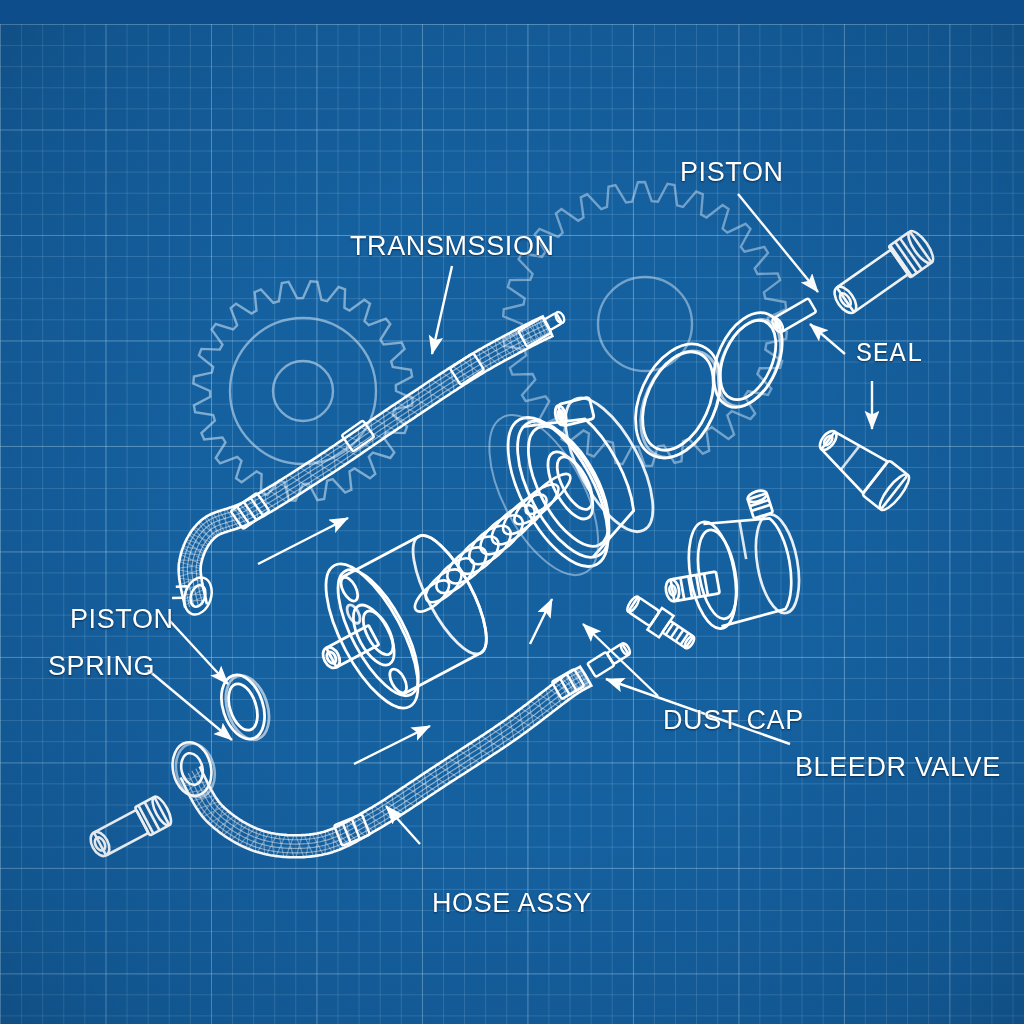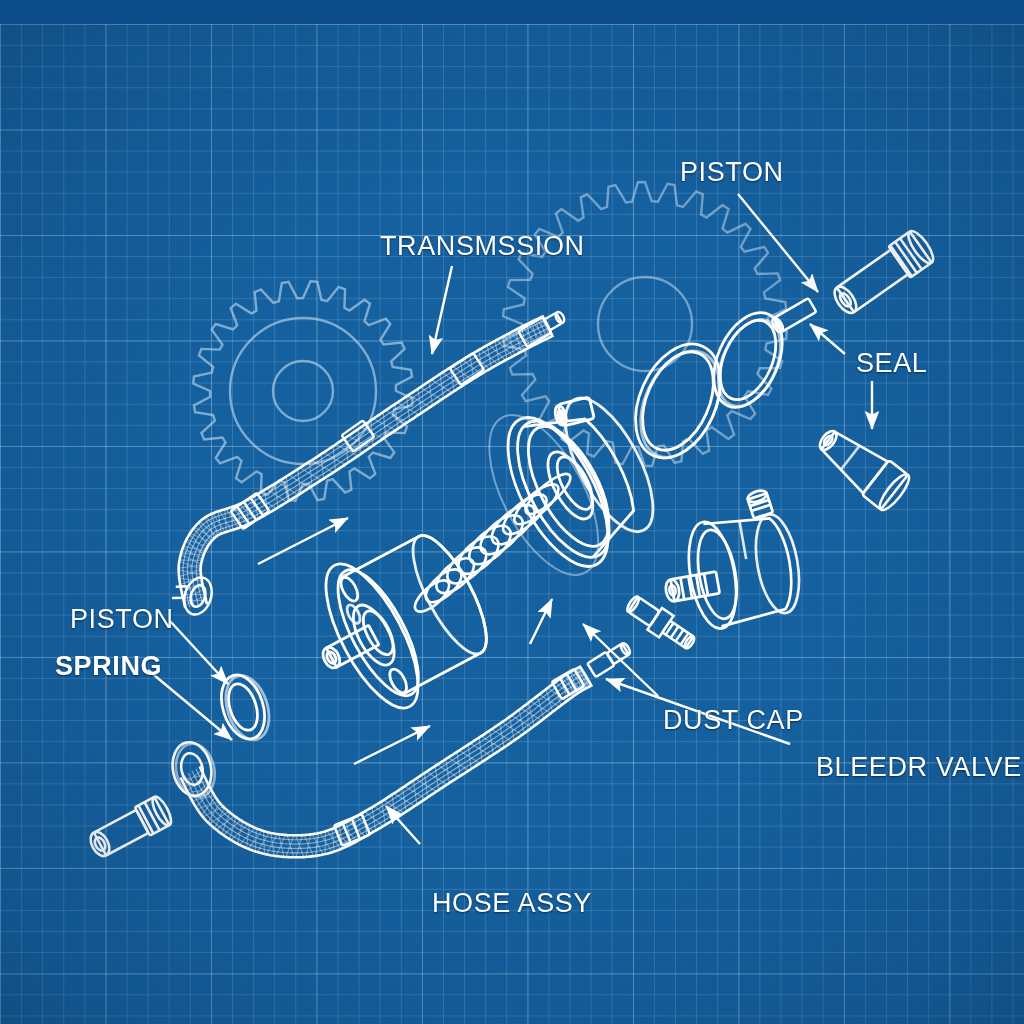--- a/index.html
+++ b/index.html
@@ -301,22 +301,22 @@
         <line x1="258" y1="540" x2="348" y2="494" marker-end="url(#arrowhead)"></line>
         <line x1="354" y1="740" x2="430" y2="702" marker-end="url(#arrowhead)"></line>
         <line x1="530" y1="620" x2="552" y2="575" marker-end="url(#arrowhead)"></line>
       </g>
   </svg>
 
   <div id="vignette"></div>
 
   <div id="labels">
       <div class="lbl" style="left: 680px; top: 133px;">PISTON</div>
-      <div class="lbl" style="left: 380px; top: 207px;">TRANSMSSION</div>
-      <div class="lbl" style="left: 856px; top: 324px;">SEAL</div>
+      <div class="lbl" style="left: 350px; top: 207px;">TRANSMSSION</div>
+      <div class="lbl" style="left: 856px; top: 315px; font-family: Liberation Mono, monospace;">SEAL</div>
       <div class="lbl" style="left: 70px; top: 580px;">PISTON</div>
-      <div class="lbl" style="left: 55px; top: 627px; font-weight: bold;">SPRING</div>
+      <div class="lbl" style="left: 48px; top: 627px;">SPRING</div>
       <div class="lbl" style="left: 663px; top: 681px; text-align: center;">DUST CAP</div>
-      <div class="lbl" style="left: 816px; top: 728px;">BLEEDR VALVE</div>
+      <div class="lbl" style="left: 795px; top: 728px;">BLEEDR VALVE</div>
       <div class="lbl" style="left: 432px; top: 864px;">HOSE ASSY</div>
     </div>
 
 </div>
 
 </body></html>

